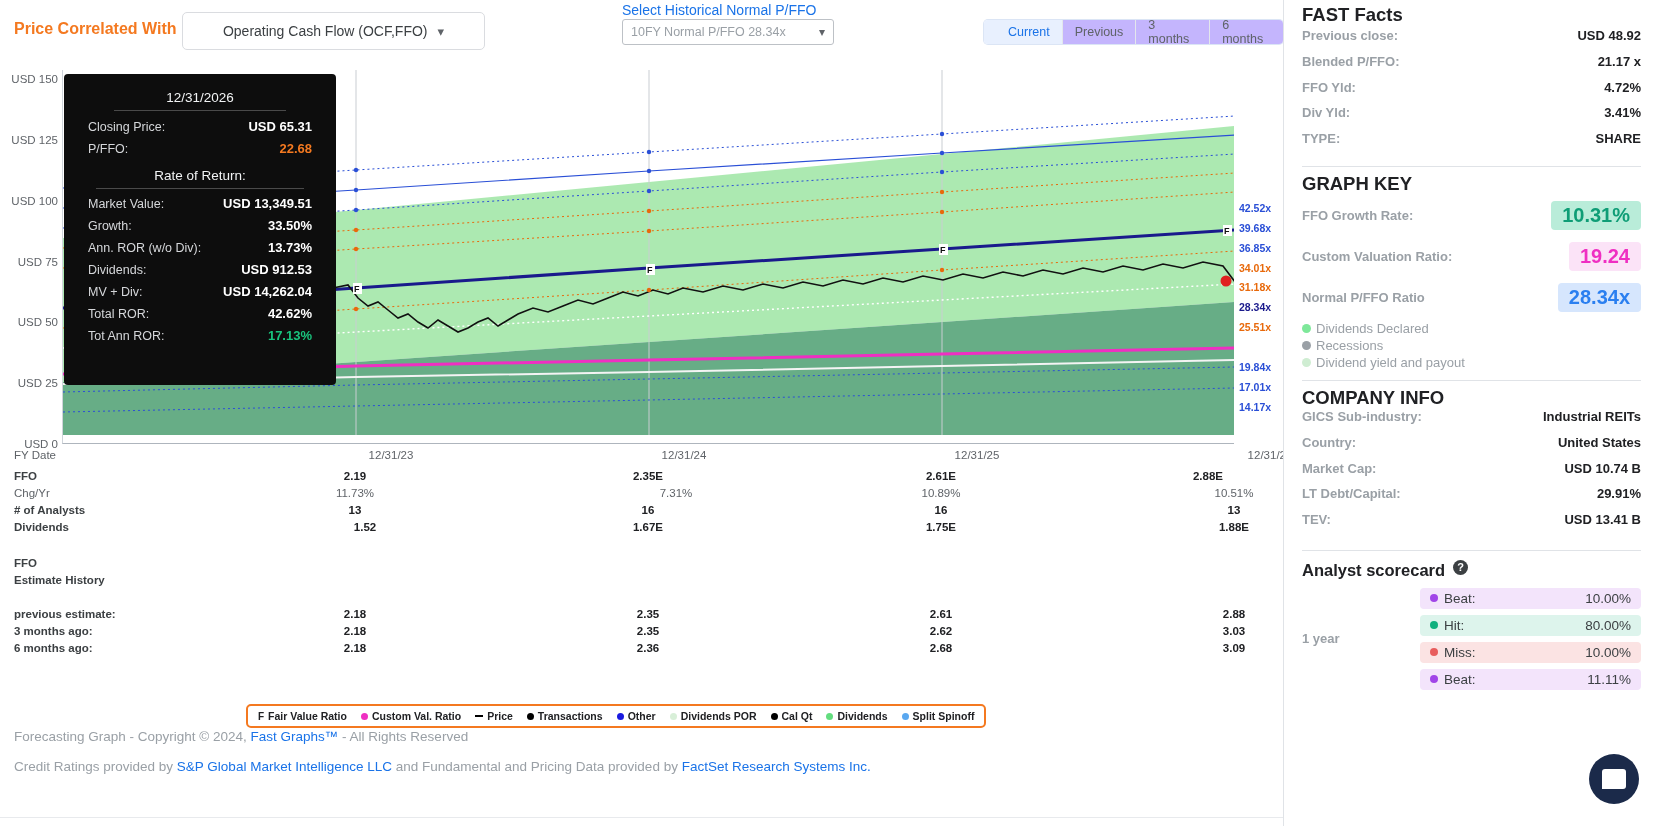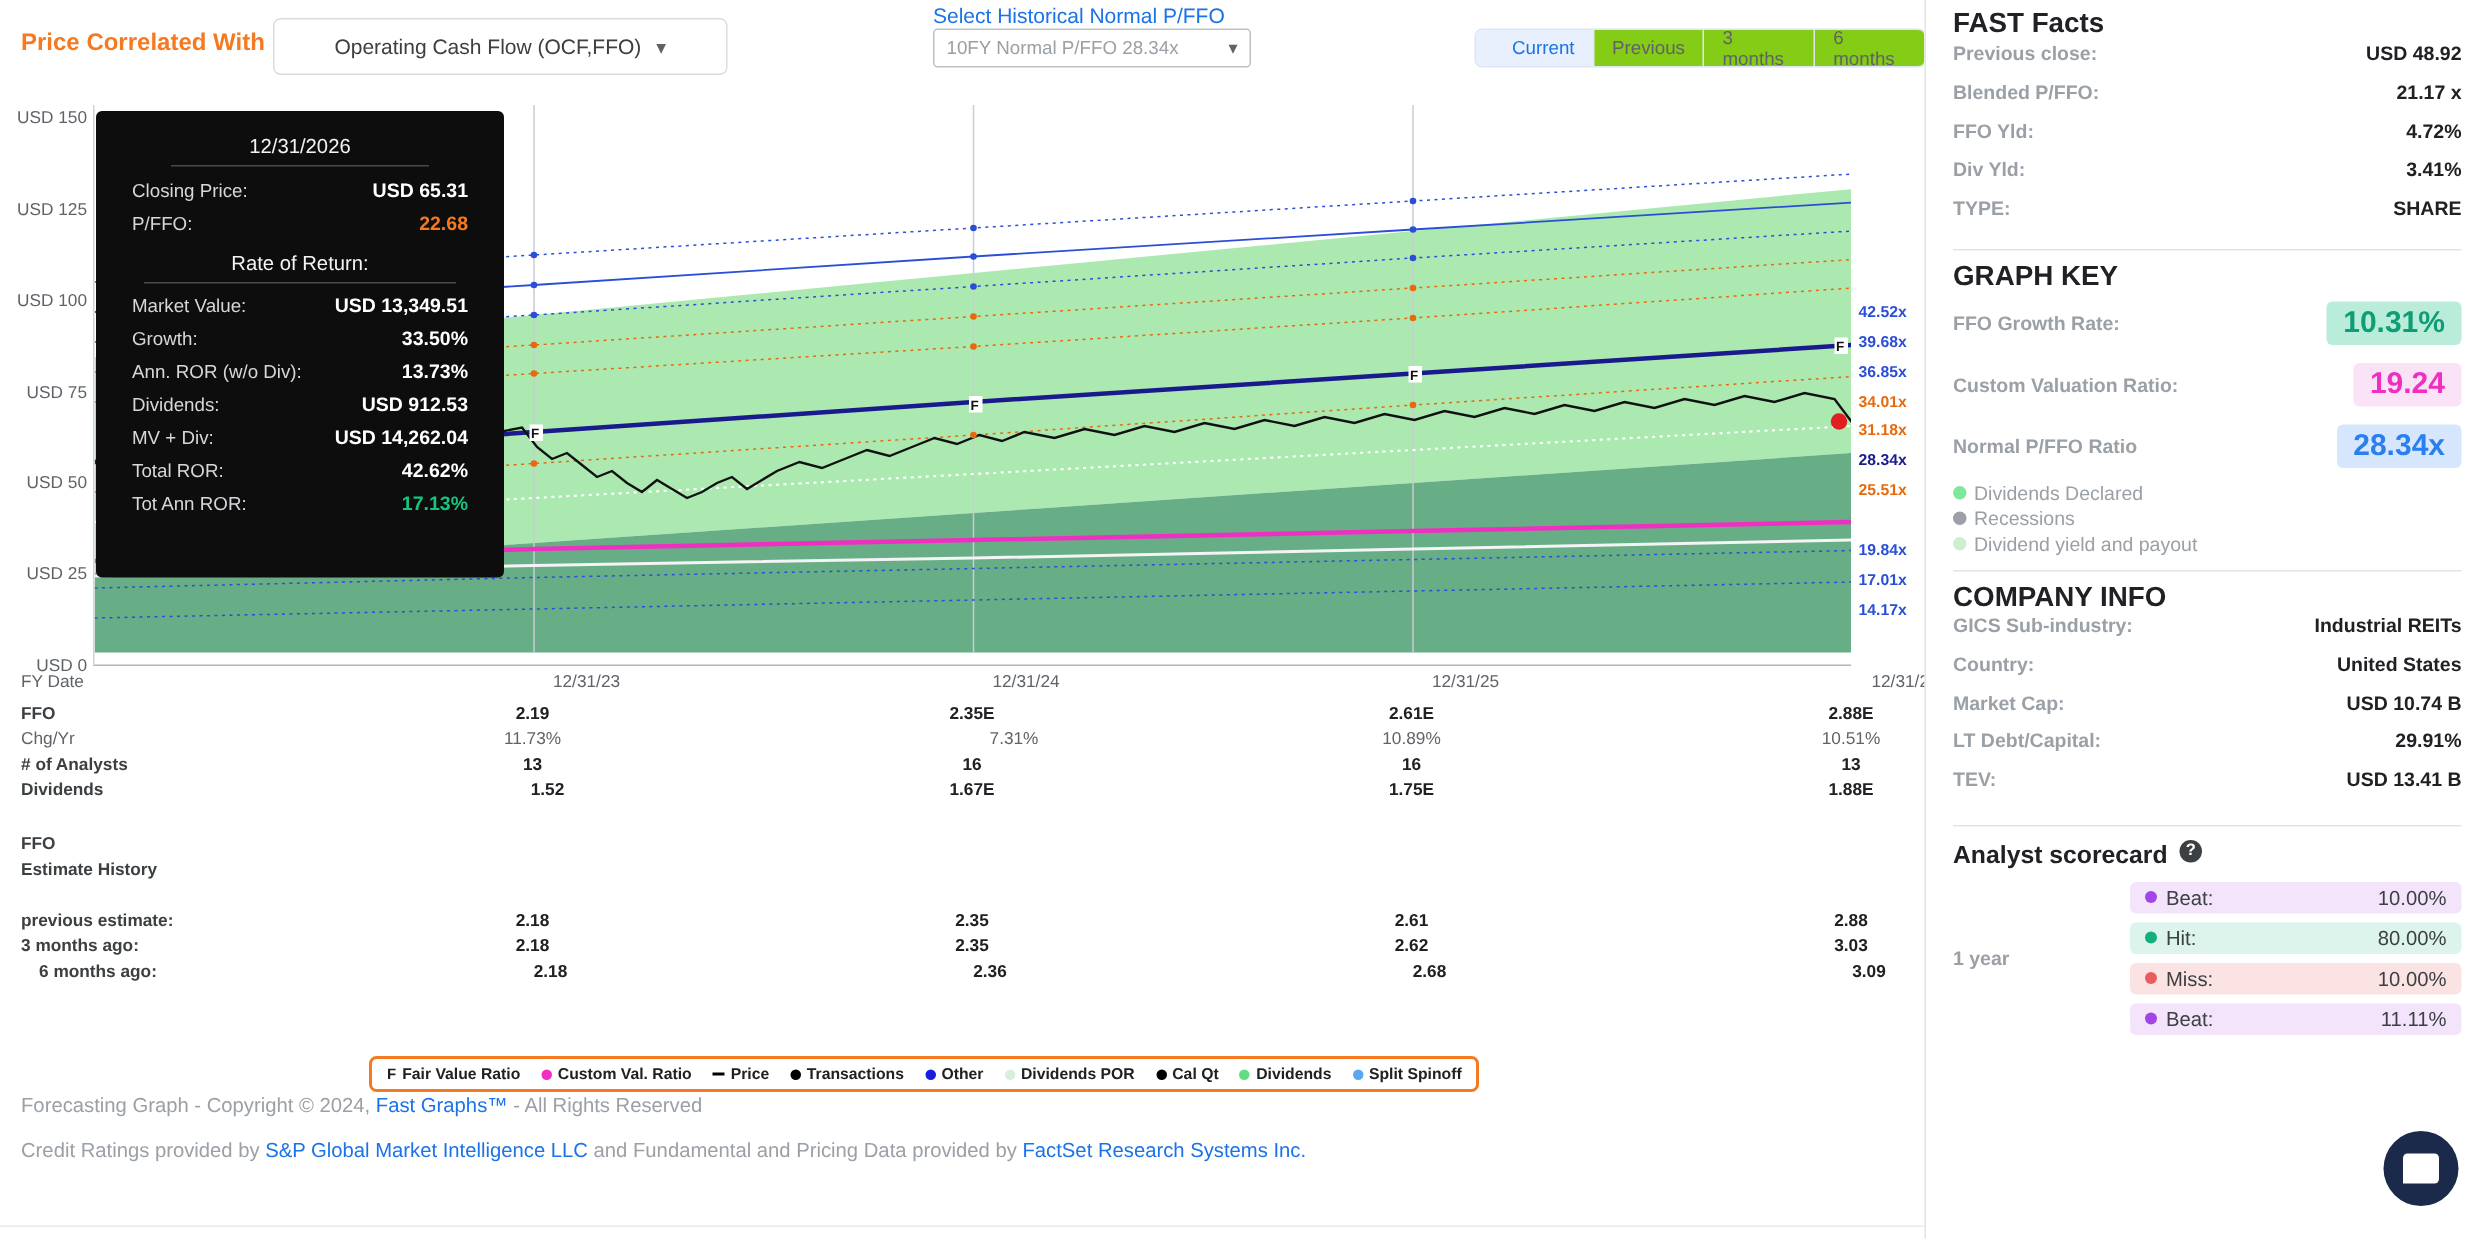--- a/index.html
+++ b/index.html
@@ -20,21 +20,21 @@
   .hist-label{ position:absolute; left:622px; top:2px; font-size:14px; color:#1a73e8; cursor:pointer; }
   .hist-select{ position:absolute; left:622px; top:19px; width:212px; height:26px;
       border:1px solid #bdc1c6; border-radius:3px; background:#fff; display:flex;
       align-items:center; padding:0 8px; justify-content:space-between; cursor:pointer; }
   .hist-select .txt{ font-size:12.5px; color:#9aa0a6; }
   .hist-select .chev{ font-size:12px; color:#5f6368; }
 
   .period-group{ position:absolute; left:984px; top:20px; display:flex;
       border-radius:4px; overflow:hidden; box-shadow:0 0 0 1px #dbe5f5; }
   .period-btn{ height:24px; padding:0 12px; display:flex; align-items:center;
-      font-size:12.5px; color:#5f6368; background:#84cc16; border-right:1px solid #e3e7ec; cursor:pointer; }
+      font-size:12.5px; color:#5f6368; background:#c4b5fd; border-right:1px solid #e3e7ec; cursor:pointer; }
   .period-btn:last-child{ border-right:none; }
   .period-btn.active{ background:#e8f0fe; color:#1a73e8;padding-left:24px; }
 
   
   .chart-wrap{ position:absolute; left:0; top:62px; width:1283px; height:390px; }
   .yaxis{ position:absolute; left:0; top:0; width:62px; height:390px; }
   .ylab{ position:absolute; right:4px; font-size:11.5px; color:#5f6368; white-space:nowrap; transform:translateY(-50%); }
   .plot{ position:absolute; left:62px; top:8px; width:1172px; height:374px;
       border-left:1px solid #cfd4da; border-bottom:1px solid #aeb5bd; background:#fff; overflow:hidden; }
   .plot svg{ position:absolute; left:0; top:0; }
@@ -257,21 +257,21 @@
       <div class="xtick" style="left: 941px; top: 3px;">12/31/25</div>
       <div class="xtick" style="left: 1234px; top: 3px;">12/31/26</div>
     </div>
 
   <div class="dtable" id="dtable" style="position: absolute;">
       <div class="drow" style="top: 0px; position: absolute; left: 0px; width: 1283px;">
         <div class="dlabel">FFO</div>
         <div class="dcell" style="left: 355px;">2.19</div>
         <div class="dcell" style="left: 648px;">2.35E</div>
         <div class="dcell" style="left: 941px;">2.61E</div>
-        <div class="dcell" style="left: 1234px;">2.88E</div>
+        <div class="dcell" style="left: 1208px;">2.88E</div>
       </div>
       <div class="drow" style="top: 17px; position: absolute; left: 0px; width: 1283px;">
         <div class="dlabel plain">Chg/Yr</div>
         <div class="dcell plain" style="left: 355px;">11.73%</div>
         <div class="dcell plain" style="left: 676px;">7.31%</div>
         <div class="dcell plain" style="left: 941px;">10.89%</div>
         <div class="dcell plain" style="left: 1234px;">10.51%</div>
       </div>
       <div class="drow" style="top: 34px; position: absolute; left: 0px; width: 1283px;">
         <div class="dlabel"># of Analysts</div>
@@ -300,21 +300,21 @@
         <div class="dcell" style="left: 941px;">2.61</div>
         <div class="dcell" style="left: 1234px;">2.88</div>
       </div>
       <div class="drow" style="top: 155px; position: absolute; left: 0px; width: 1283px;">
         <div class="dlabel">3 months ago:</div>
         <div class="dcell" style="left: 355px;">2.18</div>
         <div class="dcell" style="left: 648px;">2.35</div>
         <div class="dcell" style="left: 941px;">2.62</div>
         <div class="dcell" style="left: 1234px;">3.03</div>
       </div>
-      <div class="drow" style="top: 172px; position: absolute; left: 12px; width: 1283px;">
+      <div class="drow" style="top: 172px; position: absolute; left: 0px; width: 1283px;">
         <div class="dlabel">6 months ago:</div>
         <div class="dcell" style="left: 355px;">2.18</div>
         <div class="dcell" style="left: 648px;">2.36</div>
         <div class="dcell" style="left: 941px;">2.68</div>
         <div class="dcell" style="left: 1234px;">3.09</div>
       </div>
     </div>
 
   <div class="legend" id="legend">
       <div class="lg-item">

